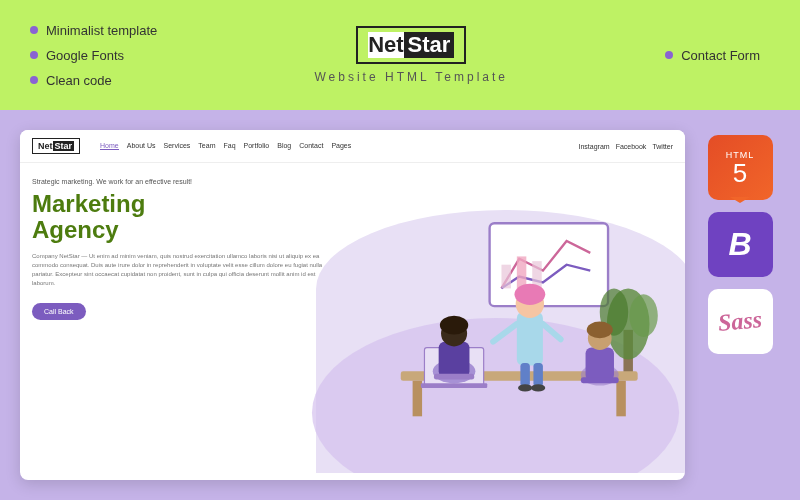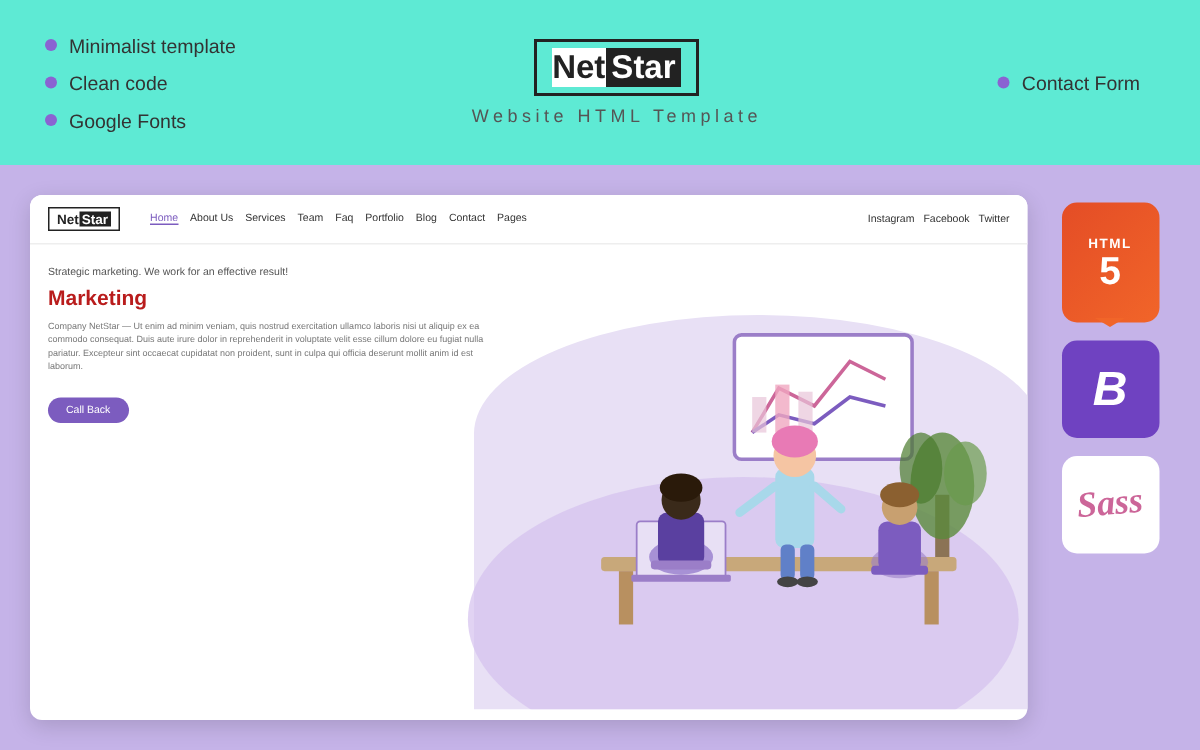--- a/index.html
+++ b/index.html
@@ -6,21 +6,21 @@
     body {
       width: 800px;
       height: 500px;
       font-family: 'Arial', sans-serif;
       overflow: hidden;
       background: #fff;
     }
 
     
     .top-section {
-      background: #5eead4;
+      background: #bef264;
       display: flex;
       align-items: center;
       justify-content: space-between;
       padding: 10px 40px 10px 30px;
       height: 110px;
     }
 
     .features-left {
       display: flex;
       flex-direction: column;
@@ -178,23 +178,23 @@
       z-index: 2;
     }
 
     .preview-tagline {
       font-size: 7px;
       color: #555;
       margin-bottom: 6px;
     }
 
     .preview-headline {
-      font-size: 14px;
+      font-size: 24px;
       font-weight: 800;
-      color: #b91c1c;
+      color: #4d7c0f;
       line-height: 1.1;
       margin-bottom: 8px;
     }
 
     .preview-body {
       font-size: 6px;
       color: #777;
       line-height: 1.5;
       margin-bottom: 12px;
     }
@@ -250,29 +250,29 @@
       display: flex;
       flex-direction: column;
       gap: 12px;
       padding-top: 5px;
       align-items: center;
       width: 80px;
     }
 
     .tech-icon-html {
       width: 65px;
-      height: 80px;
+      height: 65px;
       background: linear-gradient(135deg, #e44d26, #f16529);
       border-radius: 10px;
       display: flex;
       flex-direction: column;
       align-items: center;
       justify-content: center;
       color: white;
-      font-weight: 700;
+      font-weight: 400;
       position: relative;
     }
 
     .tech-icon-html .html-label {
       font-size: 9px;
       letter-spacing: 1px;
     }
 
     .tech-icon-html .html-num {
       font-size: 26px;
@@ -329,25 +329,25 @@
 
 <div class="top-section">
 
   <div class="features-left">
     <div class="feature-item">
       <div class="bullet"></div>
       <span>Minimalist template</span>
     </div>
     <div class="feature-item">
       <div class="bullet"></div>
-      <span>Clean code</span>
+      <span>Google Fonts</span>
     </div>
     <div class="feature-item">
       <div class="bullet"></div>
-      <span>Google Fonts</span>
+      <span>Clean code</span>
     </div>
   </div>
 
   <div class="logo-center">
     <div class="logo-box">
       <span class="logo-net">Net</span>
       <span class="logo-star">Star</span>
     </div>
     <div class="logo-subtitle">Website HTML Template</div>
   </div>
@@ -385,20 +385,21 @@
         <span>Facebook</span>
         <span>Twitter</span>
       </div>
     </div>
 
     <div class="preview-hero">
       <div class="preview-content">
         <div class="preview-tagline">Strategic marketing. We work for an effective result!</div>
         <div class="preview-headline">
           <div>Marketing</div>
+          <div>Agency</div>
         </div>
         <div class="preview-body">Company NetStar — Ut enim ad minim veniam, quis nostrud exercitation ullamco laboris nisi ut aliquip ex ea commodo consequat. Duis aute irure dolor in reprehenderit in voluptate velit esse cillum dolore eu fugiat nulla pariatur. Excepteur sint occaecat cupidatat non proident, sunt in culpa qui officia deserunt mollit anim id est laborum.</div>
         <button class="preview-btn">Call Back</button>
       </div>
 
       <div class="preview-illustration">
         <div class="illus-bg"></div>
         <div class="illus-scene">
           <svg class="illus-svg" viewBox="0 0 320 240" xmlns="http://www.w3.org/2000/svg">
 

